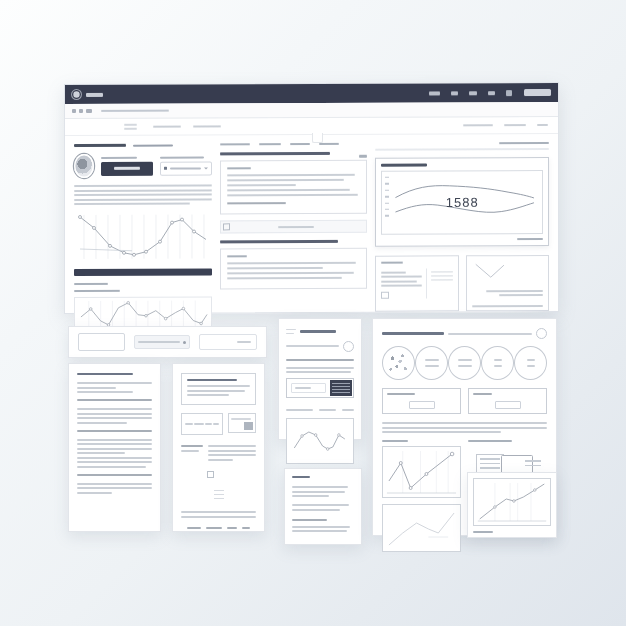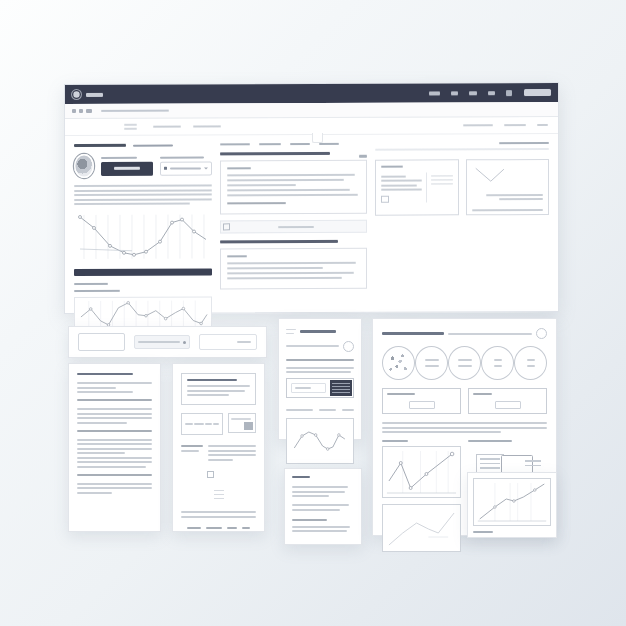--- a/index.html
+++ b/index.html
@@ -338,20 +338,40 @@
           <div class="ln" style="width:72%"></div>
           <div class="ln" style="width:95%"></div>
           <div class="ln" style="width:86%"></div>
         </div>
       </div>
 
       <div class="colC">
         <div class="lbl" style="width:50px;margin:0 0 4px auto"></div>
         <div class="ln" style="width:100%;background:#dfe3e9"></div>
 
+        <div class="kpi" style="margin-top:7px">
+          <div class="kpi-h"></div>
+          <div class="kpi-plot">
+            <div class="ticks">
+              <i></i>
+                <i></i>
+                <i></i>
+                <i></i>
+                <i></i>
+                <i></i>
+                <i></i>
+            </div>
+            <svg viewBox="0 0 166 62" preserveAspectRatio="none" aria-hidden="true">
+              <path d="M14,27 C34,16 50,14 70,15 C94,16 112,18 132,22 C144,24 152,26 158,28" fill="none" stroke="#8f97a3" stroke-width="1"></path>
+              <path d="M14,42 C30,36 42,33 58,35 C82,38 104,45 124,42 C138,40 148,36 158,33" fill="none" stroke="#8f97a3" stroke-width="1"></path>
+            </svg>
+            <div class="kpi-num">1588</div>
+          </div>
+          <div class="lbl" style="width:26px;margin:4px 0 0 auto"></div>
+        </div>
 
         <div class="twocard">
           <div>
             <div class="lbl" style="width:22px;margin-bottom:5px"></div>
             <div style="display:flex;gap:4px">
               <div style="flex:1">
                 <div class="ln" style="width:60%"></div>
                 <div class="ln" style="width:100%"></div>
                 <div class="ln" style="width:88%"></div>
                 <div class="ln" style="width:100%"></div>

